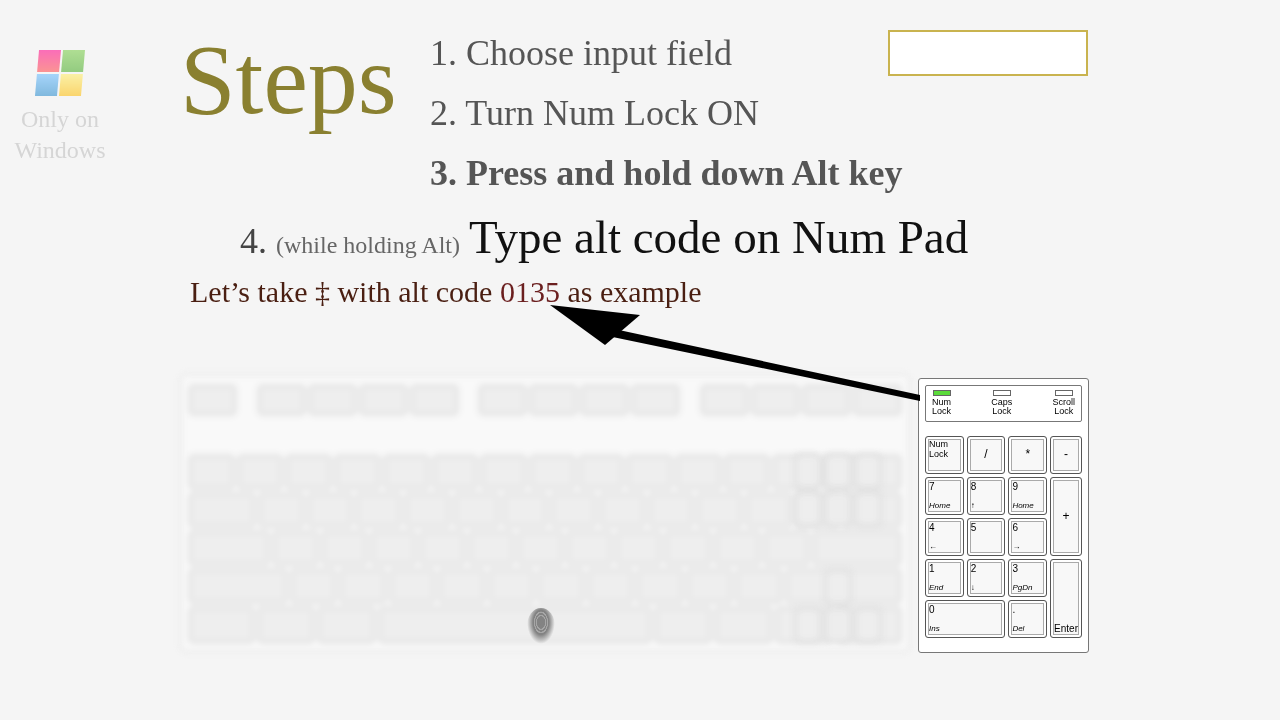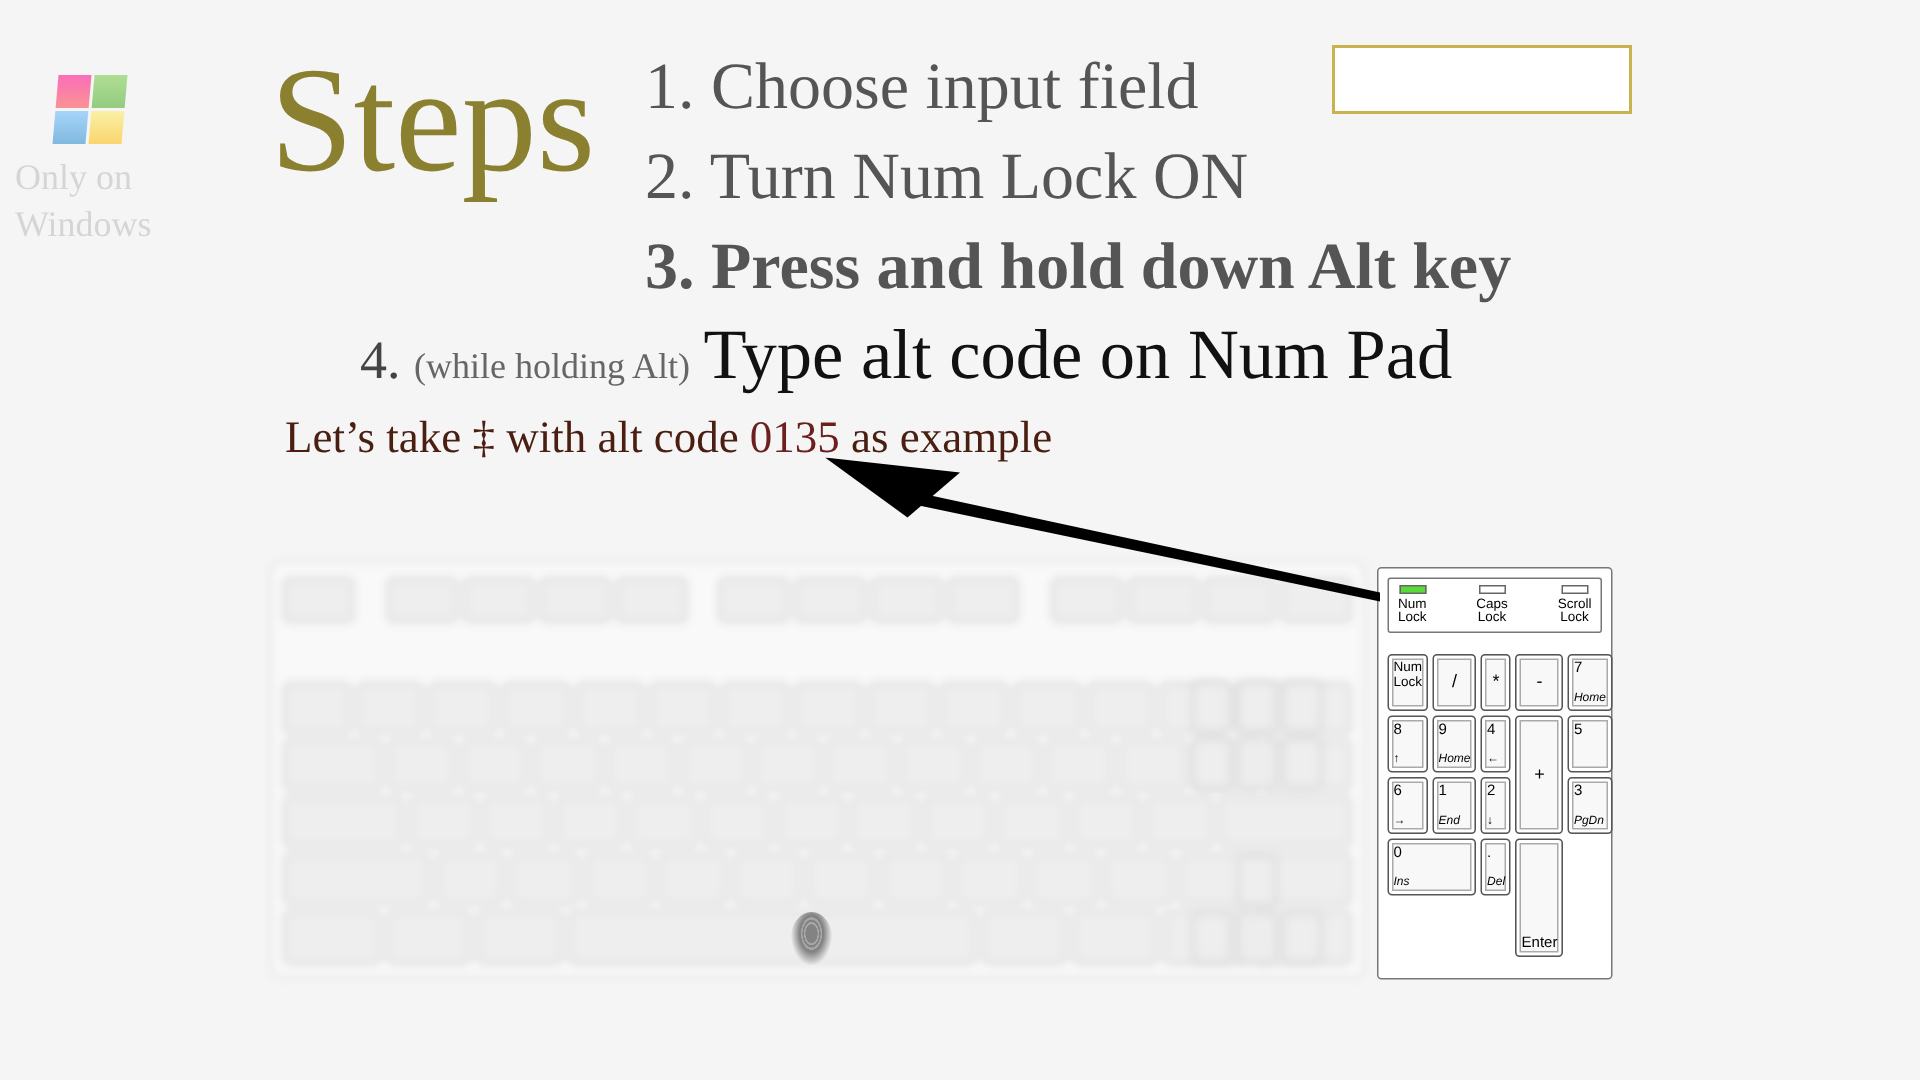--- a/index.html
+++ b/index.html
@@ -8,20 +8,21 @@
     height: 720px;
     background: #f5f5f5;
     font-family: Georgia, "Times New Roman", serif;
     position: relative;
     overflow: hidden;
   }
   .logo-block {
     position: absolute;
     left: 10px;
     top: 50px;
+    text-align: center;
     width: 100px;
     opacity: 0.55;
   }
   .logo-block .win {
     display: grid;
     grid-template-columns: 22px 22px;
     grid-template-rows: 22px 22px;
     gap: 2px;
     margin: 0 auto 8px auto;
     width: 46px;
@@ -41,21 +42,21 @@
     position: absolute;
     left: 180px;
     top: 22px;
     font-size: 100px;
     color: #8a8030;
     font-family: Georgia, serif;
   }
   .step-line {
     position: absolute;
     color: #555;
-    font-size: 44px;
+    font-size: 36px;
   }
   .s1 { left: 430px; top: 32px; }
   .s2 { left: 430px; top: 92px; }
   .s3 { left: 430px; top: 152px; font-weight: bold; }
   .input-box {
     position: absolute;
     left: 888px;
     top: 30px;
     width: 200px;
     height: 46px;
@@ -131,40 +132,40 @@
   .arrow-svg {
     position:absolute;
     left: 545px; top: 305px;
     width: 390px; height: 165px;
     z-index:4;
   }
   
   .numpad {
     position:absolute;
     left: 918px; top: 378px;
-    width: 157px; height: 275px;
+    width: 171px; height: 275px;
     background:#fff;
     border:1px solid #777;
     border-radius:3px;
     padding:6px;
   }
   .indicators {
     display:flex; justify-content:space-between;
     border:1px solid #777; border-radius:2px;
     padding:4px 6px; margin-bottom:14px;
     font-family: Arial, sans-serif;
   }
   .ind { text-align:center; font-size:9px; line-height:1.05; }
   .ind .led {
     width:18px; height:6px; border:1px solid #666; margin:0 auto 2px auto;
   }
   .ind.on .led { background:#5bdb3a; }
   .keygrid {
     display:grid;
-    grid-template-columns: repeat(5, 1fr);
+    grid-template-columns: repeat(3, 1fr);
     grid-template-rows: repeat(5, 38px);
     gap:3px;
     font-family: Arial, sans-serif;
   }
   .key {
     border:1px solid #555;
     box-shadow: inset 0 0 0 2px #fff, inset 0 0 0 3px #aaa;
     border-radius:3px;
     background:#f8f8f8;
     font-size:9px;

